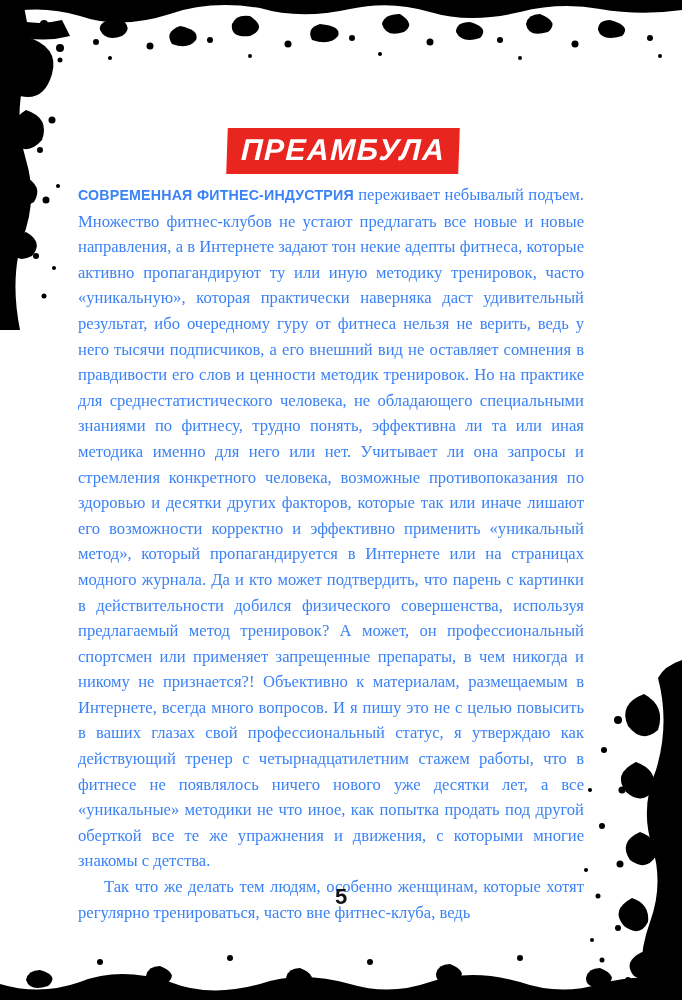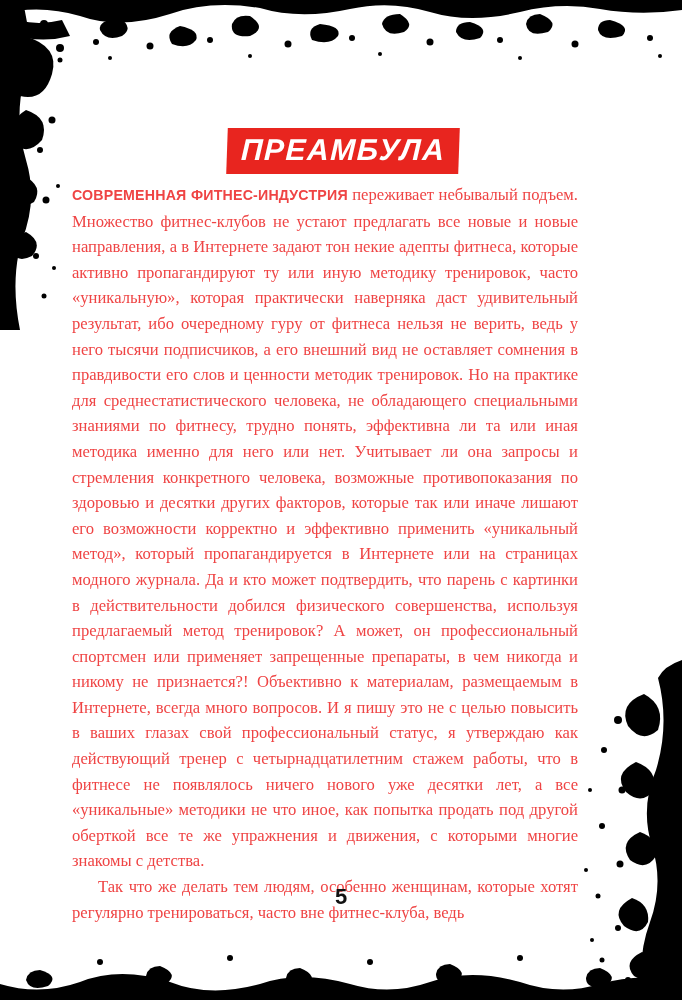--- a/index.html
+++ b/index.html
@@ -73,28 +73,28 @@
     font-style: italic;
     font-size: 30px;
     letter-spacing: 1.5px;
     line-height: 1;
     padding: 7px 14px 9px 14px;
     transform: skewX(-2deg);
   }
 
   .body-text {
     position: absolute;
-    left: 72px;
+    left: 78px;
     top: 182px;
     width: 506px;
     font-size: 16.6px;
     line-height: 25.6px;
     text-align: justify;
     text-justify: inter-word;
-    color: #ef4444;
+    color: #3b82f6;
     hyphens: manual;
   }
 
   .body-text p {
     margin: 0;
   }
 
   .body-text p.indent {
     text-indent: 26px;
   }

